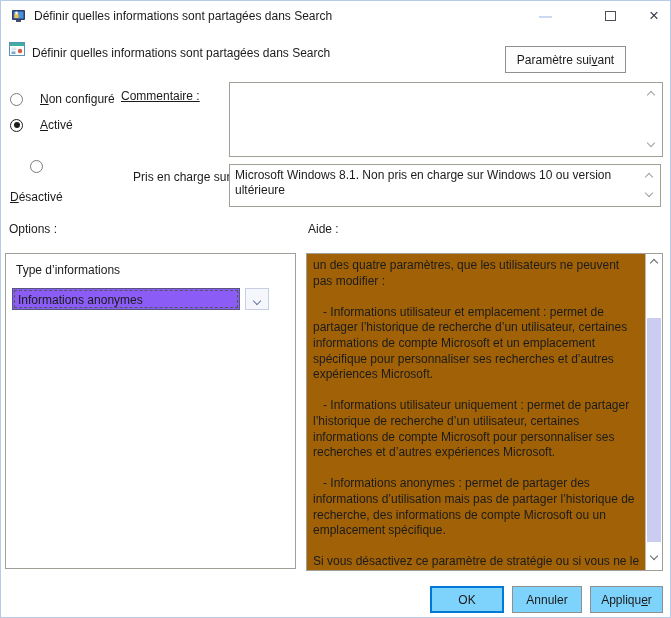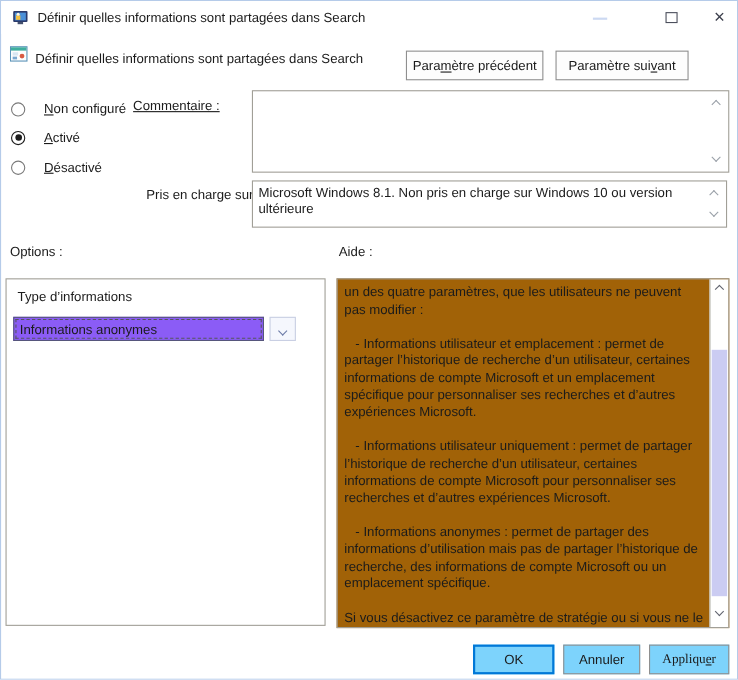--- a/index.html
+++ b/index.html
@@ -27,21 +27,21 @@
   .hdr-title { position:absolute; left:31px; top:45px; white-space:nowrap; }
   .nav-btn {
     position:absolute; height:27px; background:#fdfdfd; border:1px solid #8f8f8f;
     font-family:"Liberation Sans", sans-serif; font-size:12px; color:#1b1b1b; cursor:default;
   }
   .btn-prev { left:368px; top:45px; width:125px; }
   .btn-next { left:504px; top:45px; width:121px; }
 
   
   .radio-row { position:absolute; left:9px; display:flex; align-items:center; gap:17px; cursor:default; }
-  .r1 { top:91px; } .r2 { top:117px; } .r3 { top:144px; }
+  .r1 { top:91px; } .r2 { top:117px; } .r3 { top:159px;flex-direction:column; }
   .radio-circle {
     width:13px; height:13px; border:1px solid #7a7a7a; border-radius:50%;
     background:#fff; position:relative; flex:0 0 auto;
   }
   .radio-row.selected .radio-circle { border-color:#1d1d1d; }
   .radio-row.selected .radio-circle::after {
     content:""; position:absolute; left:2.5px; top:2.5px; width:6px; height:6px;
     border-radius:50%; background:#1d1d1d;
   }
   .u { text-decoration:underline; }
@@ -93,21 +93,21 @@
   .help-scrollbar .chev { border-color:#60636e; }
   .hs-thumb { position:absolute; left:1px; right:1px; top:64px; height:224px; background:#cbccf2; cursor:default; }
 
   
   .footer-btn {
     position:absolute; top:585px; height:27px; background:#7dd3fc; border:1px solid #8f8f8f;
     font-family:"Liberation Sans", sans-serif; font-size:12px; color:#1b1b1b; cursor:default;
   }
   .btn-ok { left:429px; width:74px; border:2px solid #0078d7; }
   .btn-cancel { left:511px; width:70px; }
-  .btn-apply { left:589px; width:73px;font-family:Liberation Serif, serif; }
+  .btn-apply { left:589px; width:73px; }
 </style>
 </head>
 <body>
 
 <div class="window">
 
   <div class="titlebar">
     <svg class="app-icon" width="16" height="16" viewBox="0 0 16 16">
       <rect x="1" y="2" width="13" height="10" rx="1" fill="#2b3a6b"></rect>
       <rect x="2.5" y="3.5" width="10" height="7" fill="#4a90d9"></rect>
@@ -127,21 +127,20 @@
 
   <svg class="hdr-icon" width="17" height="16" viewBox="0 0 17 16">
     <rect x="0.5" y="1.5" width="15" height="13" fill="#fdfdfd" stroke="#5a93b8"></rect>
     <rect x="1" y="2" width="14" height="3" fill="#3fae9e"></rect>
     <rect x="2.5" y="6.5" width="5" height="3" fill="#d9e6f2"></rect>
     <circle cx="11" cy="10" r="2.2" fill="#d95b43"></circle>
     <rect x="2.5" y="10.5" width="4" height="2.5" fill="#7ba7d0"></rect>
   </svg>
   <span class="hdr-title">Définir quelles informations sont partagées dans Search</span>
 
-  <button class="nav-btn btn-prev"><span>Para</span><span class="u">m</span><span>ètre précédent</span></button>
   <button class="nav-btn btn-next"><span>Paramètre sui</span><span class="u">v</span><span>ant</span></button>
 
   <div class="radio-row r1">
     <span class="radio-circle"></span>
     <span><span class="u">N</span><span>on configuré</span></span>
   </div>
   <div class="radio-row r2 selected">
     <span class="radio-circle"></span>
     <span><span class="u">A</span><span>ctivé</span></span>
   </div>

